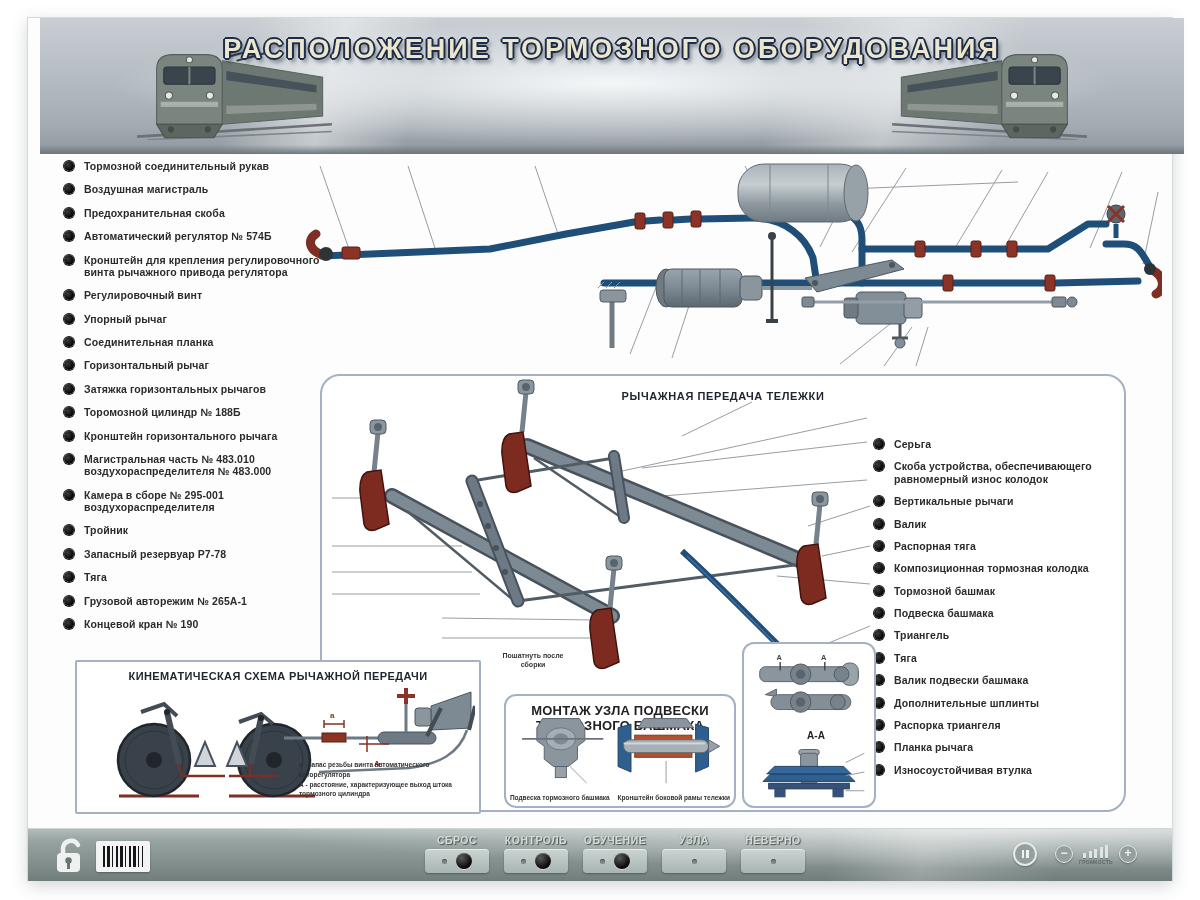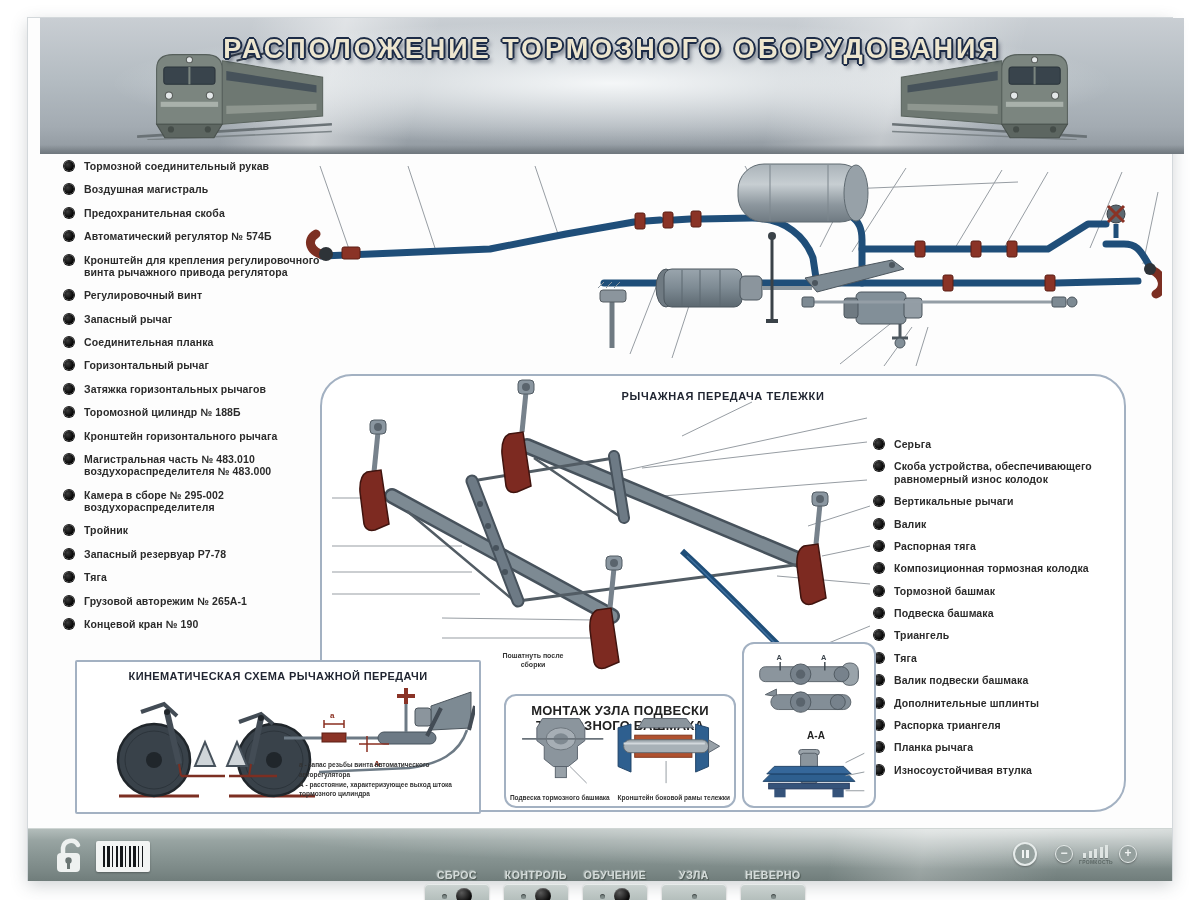--- a/index.html
+++ b/index.html
@@ -26,21 +26,21 @@
   .train-left{left:92px;}
   .train-right{right:92px;transform:scaleX(-1);}
   
   .list{position:absolute;display:flex;flex-direction:column;}
   .left-list{left:36px;top:142px;width:264px;}
   .li{display:flex;gap:10px;margin-bottom:11px;align-items:flex-start;}
   .bullet{flex:0 0 10px;width:10px;height:10px;border-radius:50%;margin-top:1px;
     background:radial-gradient(circle at 35% 35%,#3c3c3c,#000 72%);box-shadow:0 0 0 1px #1a1a1a;}
   .lbl{font-size:10.5px;font-weight:bold;color:#2b2b2b;line-height:1.18;letter-spacing:.1px;}
   
-  .panel{position:absolute;border:2px solid #a3b1c2;border-radius:32px;background:#ffffff;}
+  .panel{position:absolute;border:2px solid #a3b1c2;border-radius:20px;background:#ffffff;}
   .bogie-panel{left:292px;top:356px;width:802px;height:434px;}
   .panel-title{position:absolute;left:0;top:14px;width:100%;text-align:center;
     font-size:11px;font-weight:bold;color:#1f2430;letter-spacing:.6px;}
   .bogie-svg{position:absolute;inset:0;width:100%;height:100%;}
   .right-list{left:552px;top:62px;width:246px;}
   .right-list .li{margin-bottom:10px;}
   .note-shake{position:absolute;left:172px;top:276px;width:78px;text-align:center;
     font-size:7px;font-weight:bold;color:#333;line-height:1.25;}
   .montage-panel{left:182px;top:318px;width:228px;height:110px;border-radius:12px;}
   .sub-title{position:absolute;left:0;top:7px;width:100%;text-align:center;
@@ -67,21 +67,21 @@
     background:radial-gradient(ellipse at 88% 0%,rgba(255,255,255,.6),rgba(255,255,255,0) 55%),
       linear-gradient(100deg,rgba(255,255,255,0) 70%,rgba(255,255,255,.25) 78%,rgba(255,255,255,0) 90%);}
   .lock{position:absolute;left:26px;top:7px;width:32px;height:40px;z-index:2;}
   .barcode{position:absolute;left:68px;top:12px;width:54px;height:31px;background:#f2f4f3;z-index:2;
     border-radius:2px;box-shadow:0 1px 2px rgba(0,0,0,.3);}
   .barcode::before{content:"";position:absolute;left:7px;top:5px;right:7px;bottom:5px;
     background:repeating-linear-gradient(90deg,#15181a 0 2px,transparent 2px 4px,#15181a 4px 7px,transparent 7px 9px,#15181a 9px 10px,transparent 10px 13px);}
   .btn-row{position:absolute;left:396px;top:5px;display:flex;gap:13px;z-index:2;}
   .ctrl-group{display:flex;flex-direction:column;align-items:center;gap:3px;width:66px;}
   .ctrl-label{font-size:10.5px;font-weight:bold;letter-spacing:.5px;color:#d4dbd9;
-    text-shadow:1px 1px 1px #49544f,-1px -1px 1px #a7b2b0;margin-top:35px;}
+    text-shadow:1px 1px 1px #49544f,-1px -1px 1px #a7b2b0;}
   .ctrl-panel{width:64px;height:24px;border-radius:4px;display:flex;align-items:center;justify-content:center;gap:9px;
     background:linear-gradient(180deg,#ccd4d2,#a8b4b1);
     box-shadow:0 1px 2px rgba(0,0,0,.3),inset 0 1px 0 rgba(255,255,255,.55);}
   .pilot{width:5px;height:5px;border-radius:50%;background:#7e8a88;box-shadow:inset 0 1px 1px rgba(0,0,0,.5);}
   .knob{display:none;width:16px;height:16px;border-radius:50%;
     background:radial-gradient(circle at 35% 30%,#5a5a5a,#0c0c0c 65%);
     box-shadow:0 1px 1px rgba(255,255,255,.4),inset 0 1px 1px rgba(255,255,255,.25);}
   .ctrl-group.active .knob{display:block;}
   .av-controls{position:absolute;left:985px;top:13px;display:flex;align-items:center;gap:18px;z-index:2;}
   .pause-btn{width:20px;height:20px;border-radius:50%;border:2px solid #e6ebea;background:#95a09e;
@@ -275,21 +275,21 @@
         <span class="lbl">Кронштейн для крепления регулировочного винта рычажного привода регулятора</span>
       </div>
 
       <div class="li">
         <span class="bullet"></span>
         <span class="lbl">Регулировочный винт</span>
       </div>
 
       <div class="li">
         <span class="bullet"></span>
-        <span class="lbl">Запасный рычаг</span>
+        <span class="lbl">Упорный рычаг</span>
       </div>
 
       <div class="li">
         <span class="bullet"></span>
         <span class="lbl">Соединительная планка</span>
       </div>
 
       <div class="li">
         <span class="bullet"></span>
         <span class="lbl">Горизонтальный рычаг</span>
@@ -310,21 +310,21 @@
         <span class="lbl">Кронштейн горизонтального рычага</span>
       </div>
 
       <div class="li">
         <span class="bullet"></span>
         <span class="lbl">Магистральная часть № 483.010 воздухораспределителя № 483.000</span>
       </div>
 
       <div class="li">
         <span class="bullet"></span>
-        <span class="lbl">Камера в сборе № 295-002 воздухораспределителя</span>
+        <span class="lbl">Камера в сборе № 295-001 воздухораспределителя</span>
       </div>
 
 
       <div class="li">
         <span class="bullet"></span>
         <span class="lbl">Тройник</span>
       </div>
 
       <div class="li">
         <span class="bullet"></span>

